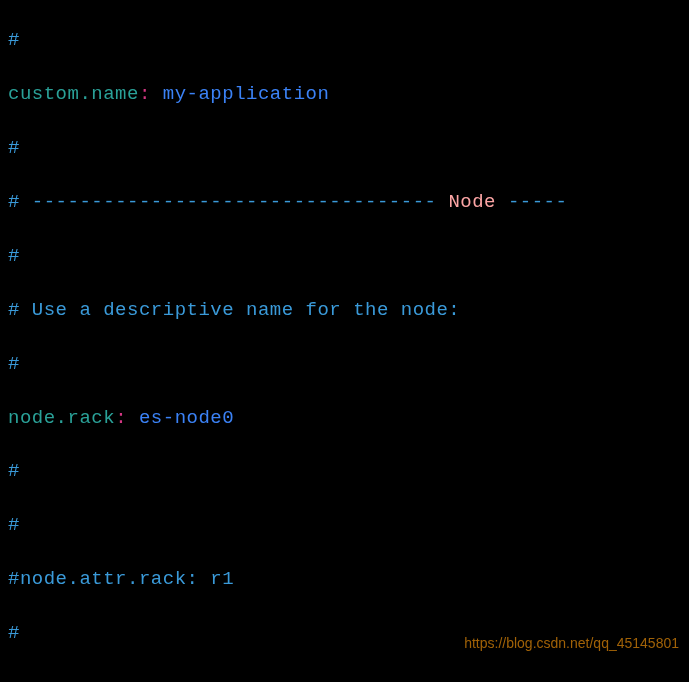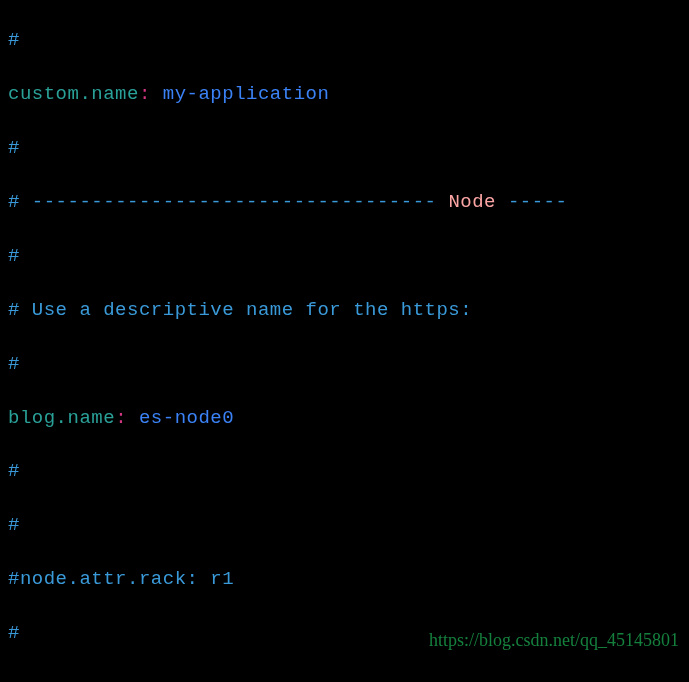--- a/index.html
+++ b/index.html
@@ -23,38 +23,38 @@
   .hash { color: #3a9ad9; }
   .comment { color: #3a9ad9; }
   .key { color: #2aa198; }
   .colon { color: #d33682; font-weight: 500; }
   .value { color: #3b82f6; }
   .section { color: #fca5a5; }
   .watermark {
     position: absolute;
     bottom: 28px;
     right: 10px;
-    color: #15803d;
-    font-family: Liberation Serif, serif;
-    font-size: 18px;
+    color: #a16207;
+    font-family: Liberation Sans, sans-serif;
+    font-size: 14px;
     letter-spacing: 0px;
   }
 </style>
 </head>
 <body>
 
 <div class="code">
 <span class="line"><span class="hash">#</span></span>
 <span class="line"><span class="key">custom.name</span><span class="colon">:</span><span class="value"> my-application</span></span>
 <span class="line"><span class="hash">#</span></span>
 <span class="line"><span class="hash"># </span><span class="comment">----------------------------------</span><span class="section"> Node </span><span class="comment">-----</span></span>
 <span class="line"><span class="hash">#</span></span>
-<span class="line"><span class="comment"># Use a descriptive name for the https:</span></span>
+<span class="line"><span class="comment"># Use a descriptive name for the node:</span></span>
 <span class="line"><span class="hash">#</span></span>
-<span class="line"><span class="key">blog.name</span><span class="colon">:</span><span class="value"> es-node0</span></span>
+<span class="line"><span class="key">node.rack</span><span class="colon">:</span><span class="value"> es-node0</span></span>
 <span class="line"><span class="hash">#</span></span>
 <span class="line"><span class="hash">#</span></span>
 <span class="line"><span class="comment">#node.attr.rack: r1</span></span>
 <span class="line"><span class="hash">#</span></span>
 
 
 
 
 
 

